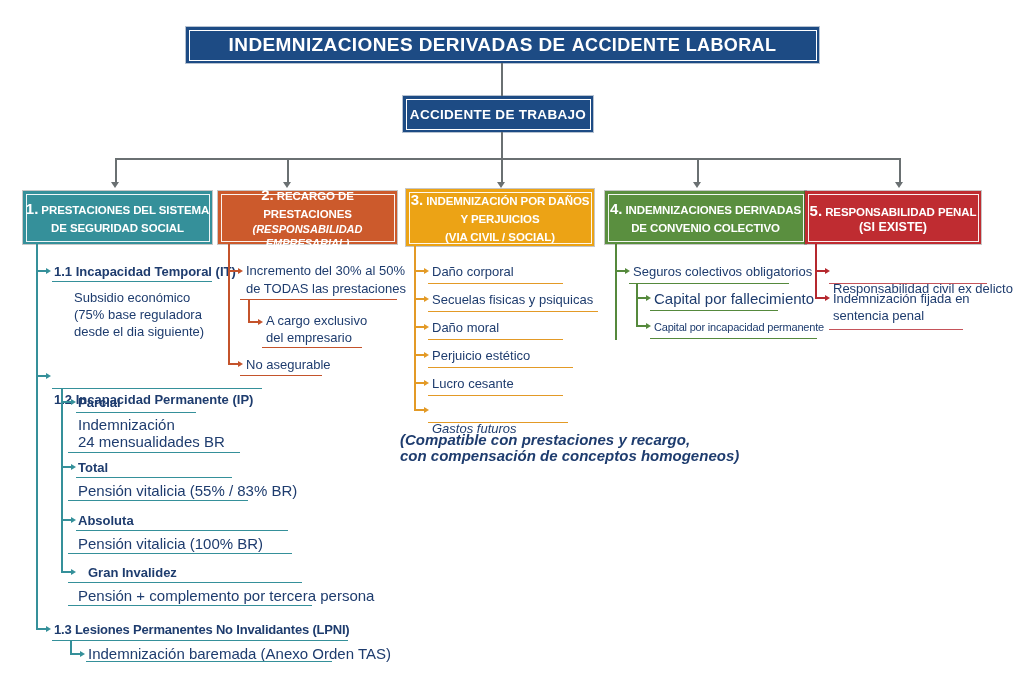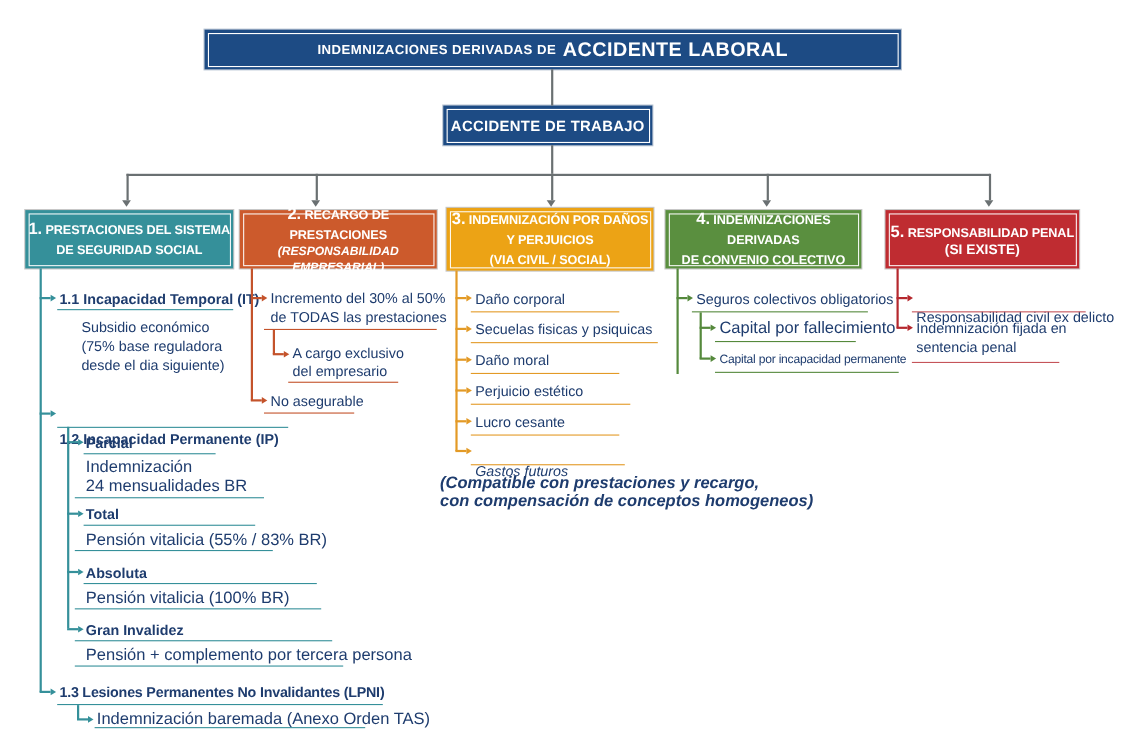--- a/index.html
+++ b/index.html
@@ -30,21 +30,21 @@
   
   .cat-box{
     position:absolute;display:flex;flex-direction:column;align-items:center;justify-content:center;
     color:#ffffff;text-align:center;box-shadow:0 0 0 1px rgba(0,0,0,0.22);
   }
   .cat-box::before{content:"";position:absolute;inset:2.5px;border:1.4px solid rgba(255,255,255,0.92);pointer-events:none;}
   .cat-box .num{font-weight:bold;font-size:15px;margin-right:3px;}
   .cat-box .ht{font-weight:bold;font-size:11.5px;letter-spacing:-0.1px;white-space:pre-line;line-height:14px;}
   .cat-box .sub{font-weight:bold;font-size:11.5px;line-height:14px;}
   .cat-box .sub.it{font-size:11px;}
-  .title-prefix{font-weight:bold;font-size:12px;letter-spacing:0.4px;}
+  .title-prefix{font-weight:bold;font-size:19px;letter-spacing:0.4px;}
   .title-emph{font-weight:bold;font-size:18px;letter-spacing:0.4px;margin-left:6px;}
   .root-label{font-weight:bold;font-size:13.5px;letter-spacing:0.3px;}
 </style>
 </head>
 <body>
 
 <div id="canvas">
 
   <div class="blue-box" style="left:186px;top:27px;width:633px;height:36px;">
     <span class="title-prefix">INDEMNIZACIONES DERIVADAS DE</span>
@@ -75,21 +75,21 @@
   </div>
   <div class="cat-box" style="left:218px;top:191px;width:179px;height:53px;background:#cc5a2c;">
     <div><span class="num">2.</span><span class="ht">RECARGO DE PRESTACIONES</span></div>
     <div class="sub it">(RESPONSABILIDAD EMPRESARIAL)</div>
   </div>
   <div class="cat-box" style="left:406px;top:189px;width:188px;height:57px;background:#eca315;">
     <div><span class="num">3.</span><span class="ht">INDEMNIZACIÓN POR DAÑOS
 Y PERJUICIOS
 (VIA CIVIL / SOCIAL)</span></div>
   </div>
-  <div class="cat-box" style="left:605px;top:191px;width:178px;height:53px;background:#5a8f3f;">
+  <div class="cat-box" style="left:605px;top:191px;width:201px;height:53px;background:#5a8f3f;">
     <div><span class="num">4.</span><span class="ht">INDEMNIZACIONES DERIVADAS
 DE CONVENIO COLECTIVO</span></div>
   </div>
   <div class="cat-box" style="left:805px;top:191px;width:176px;height:53px;background:#bf2c31;">
     <div><span class="num">5.</span><span class="ht">RESPONSABILIDAD PENAL</span></div>
     <div class="sub" style="font-size:12.5px;">(SI EXISTE)</div>
   </div>
 
   <div class="ln" style="left:36px;top:244px;width:1.5px;height:385px;background:#35909a;"></div>
 
@@ -125,21 +125,21 @@
 
   <div class="ln" style="left:61px;top:519px;width:10px;height:1.5px;background:#35909a;"></div>
   <div class="ar" style="left:71px;top:516.5px;border-left-color:#35909a;"></div>
   <div class="t b" style="left:78px;top:512px;">Absoluta</div>
   <div class="ln" style="left:76px;top:530px;width:212px;height:1.4px;background:#35909a;"></div>
   <div class="t sm" style="left:78px;top:535px;">Pensión vitalicia (100% BR)</div>
   <div class="ln" style="left:68px;top:553px;width:224px;height:1.4px;background:#35909a;"></div>
 
   <div class="ln" style="left:61px;top:571px;width:10px;height:1.5px;background:#35909a;"></div>
   <div class="ar" style="left:71px;top:568.5px;border-left-color:#35909a;"></div>
-  <div class="t b" style="left:78px;top:564px;">Gran Invalidez</div>
+  <div class="t b" style="left:88px;top:564px;">Gran Invalidez</div>
   <div class="ln" style="left:68px;top:582px;width:234px;height:1.4px;background:#35909a;"></div>
   <div class="t sm" style="left:78px;top:587px;">Pensión + complemento por tercera persona</div>
   <div class="ln" style="left:68px;top:605px;width:244px;height:1.4px;background:#35909a;"></div>
 
   <div class="ln" style="left:36px;top:628px;width:10px;height:1.5px;background:#35909a;"></div>
   <div class="ar" style="left:46px;top:625.5px;border-left-color:#35909a;"></div>
   <div class="t b" style="left:54px;top:621px;letter-spacing:-0.2px;">1.3 Lesiones Permanentes No Invalidantes (LPNI)</div>
   <div class="ln" style="left:52px;top:640px;width:296px;height:1.4px;background:#35909a;"></div>
   <div class="ln" style="left:70px;top:641px;width:1.5px;height:13px;background:#35909a;"></div>
   <div class="ln" style="left:70px;top:653px;width:10px;height:1.5px;background:#35909a;"></div>

